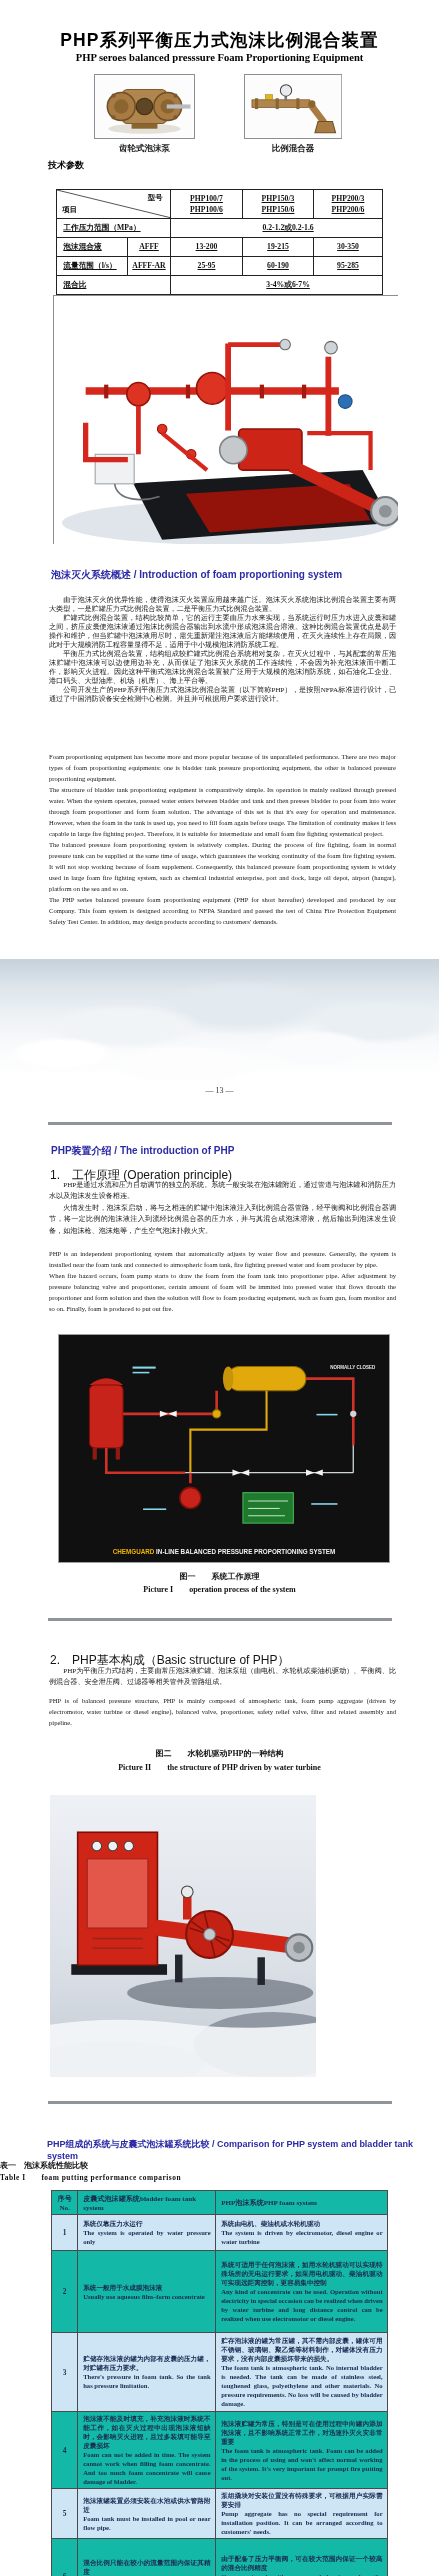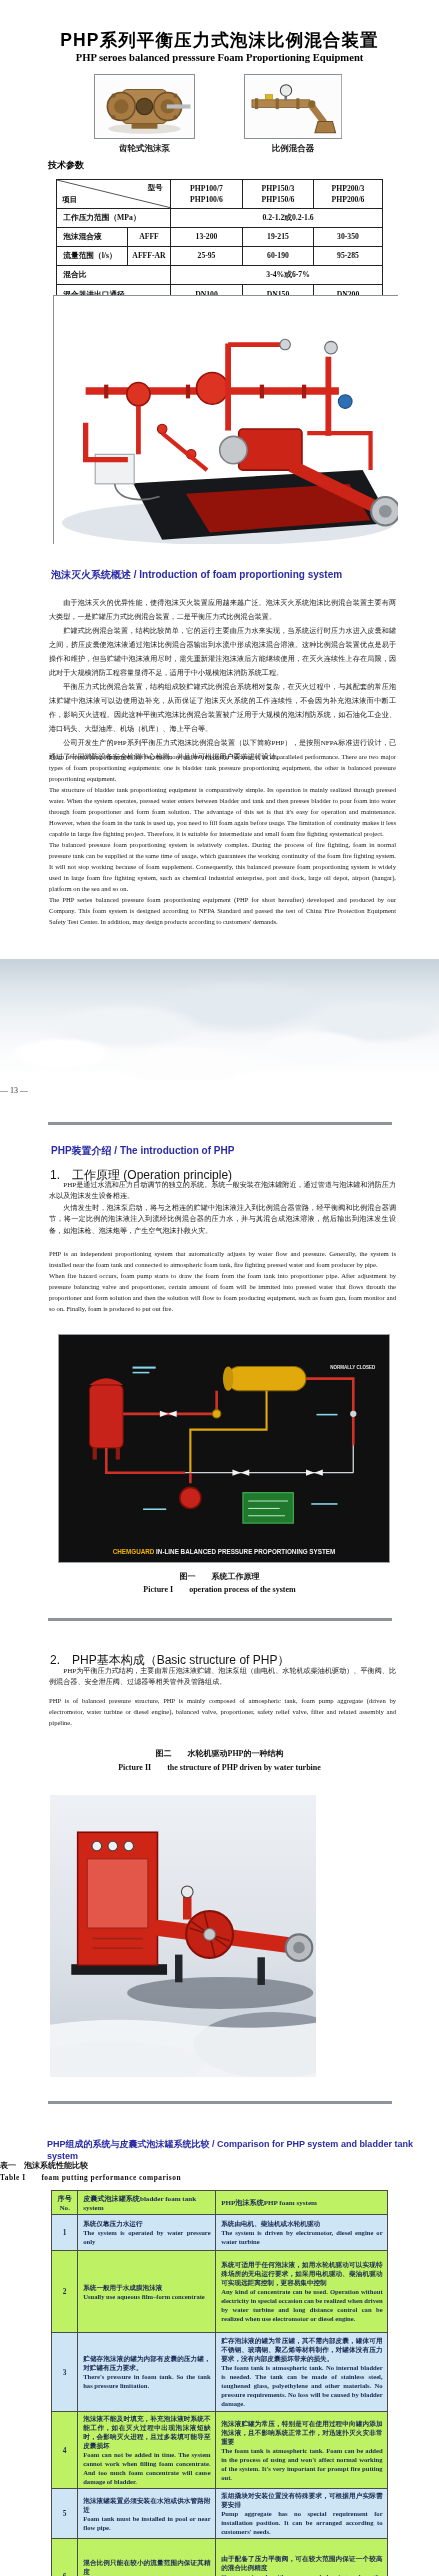--- a/index.html
+++ b/index.html
@@ -24,37 +24,37 @@
   table.tech{border-collapse:collapse;table-layout:fixed;width:327px;font-size:7.7px;font-weight:600;color:#111;}
   table.tech td{border:0.8px solid #222;padding:0 3.2px;text-align:center;vertical-align:middle;}
   table.tech td.lbl{text-align:left;padding-left:6.3px;}
   td.corner{position:relative;padding:0;}
   .corner-model{position:absolute;top:2.6px;right:7.4px;font-size:7.4px;}
   .corner-item{position:absolute;bottom:2.6px;left:5.3px;font-size:7.4px;}
   .model-cell div{line-height:1.45;}
   .span-val{text-align:left;padding-left:26.4px !important;}
 
   
-  .cn-block p{margin:0;font-size:7.1px;line-height:14px;text-align:justify;text-indent:2em;color:#161616;}
+  .cn-block p{margin:0;font-size:7.1px;line-height:9px;text-align:justify;text-indent:2em;color:#161616;}
   .en-block p{margin:0;font-size:6.6px;line-height:11px;text-align:justify;color:#161616;}
   .cn-block2 p{margin:0;font-size:7.1px;line-height:11.4px;text-align:justify;text-indent:2em;color:#161616;}
 
   
   .foam-photo{
     background-image:
       radial-gradient(ellipse 74px 22px at 14% 78%, #ffffff 55%, rgba(255,255,255,0) 72%),
       radial-gradient(ellipse 95px 29px at 42% 88%, #fdfdfd 55%, rgba(255,255,255,0) 72%),
       radial-gradient(ellipse 79px 25.4px at 72% 74%, #fafbfc 55%, rgba(255,255,255,0) 72%),
       radial-gradient(ellipse 111px 32px at 28% 56%, #f1f4f7 50%, rgba(255,255,255,0) 72%),
       radial-gradient(ellipse 101px 31px at 86% 52%, #eaeff3 50%, rgba(255,255,255,0) 72%),
       radial-gradient(ellipse 127px 37px at 55% 40%, #e3eaf0 45%, rgba(255,255,255,0) 75%),
       linear-gradient(180deg,#c6d1da 0%,#dde5eb 22%,#eef2f5 48%,#fafbfc 75%,#ffffff 100%);
   }
 
-  .page-number{width:439px;font-size:8px;color:#333;}
+  .page-number{width:439px;text-align:center;font-size:8px;color:#333;}
   .hrule{height:2.6px;background:#8e939c;}
 
   
   .fig-cap{width:439px;text-align:center;font-weight:bold;color:#111;}
   .fig-cap.cn{font-size:8px;}
   .fig-cap.en{font-size:8px;}
 
   
   .diagram-box{background:#101010;border:1.1px solid #9aa0a6;box-sizing:border-box;}
   .diag-title{position:absolute;left:0;bottom:7.4px;width:100%;text-align:center;
@@ -64,21 +64,21 @@
            font-weight:bold;font-size:4.5px;color:#e8e8e8;}
 
   
   .tbl-title{width:439px;font-weight:bold;color:#111;}
   table.cmp{border-collapse:collapse;table-layout:fixed;width:337px;color:#1c2a52;}
   table.cmp td{border:0.5px solid #4a4a4a;padding:2.1px 4.8px;vertical-align:middle;box-sizing:border-box;}
   table.cmp .no-cell{text-align:center;font-weight:bold;font-size:7.4px;}
   table.cmp .cc{font-size:6.6px;font-weight:700;line-height:9px;text-align:justify;}
   table.cmp .ce{font-size:6.6px;font-weight:700;line-height:9px;text-align:justify;}
   table.cmp .hdr{font-size:7.1px;font-weight:bold;}
-  .bg-pink{background:#bef264;}
+  .bg-pink{background:#14b8a6;}
   .bg-blue{background:#cde5f4;}
 </style>
 </head>
 <body>
 
 <div class="page">
 
   <div class="abs main-title">PHP系列平衡压力式泡沫比例混合装置</div>
   <div class="abs main-subtitle">PHP seroes balanced presssure Foam Proportioning Equipment</div>
 
@@ -113,21 +113,21 @@
       <path d="M124 55 L152 92" stroke="#a87b42" stroke-width="13" fill="none"></path>
       <polygon points="140,90 168,90 174,112 134,112" fill="#a87b42" stroke="#6f4f28" stroke-width="2"></polygon>
       <circle cx="128" cy="56" r="7" fill="#8a652f"></circle>
     </svg>
   </div>
   <div class="abs photo-caption" style="left:94px;top:131px;width:101px;">齿轮式泡沫泵</div>
   <div class="abs photo-caption" style="left:244px;top:131px;width:98px;">比例混合器</div>
 
   <div class="abs tech-heading" style="left:48px;top:147px;">技术参数</div>
 
-  <table class="tech abs" style="left:56px;top:167px;">
+  <table class="tech abs" style="left:56px;top:177px;text-decoration:underline;">
     <colgroup>
         <col style="width:71px">
         <col style="width:43px">
         <col style="width:72px">
         <col style="width:71px">
         <col style="width:69px">
       </colgroup>
     <tbody>
         <tr style="height:28.6px;">
       <td colspan="2" class="corner">

